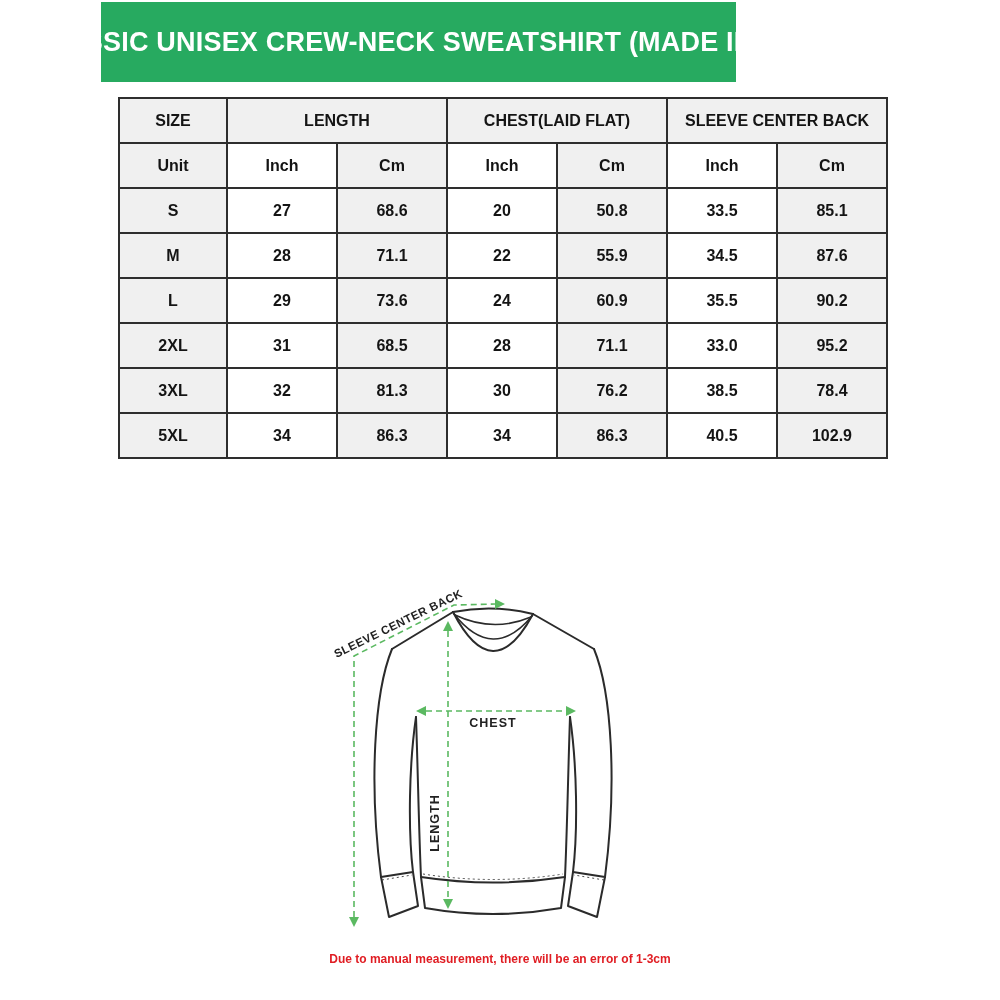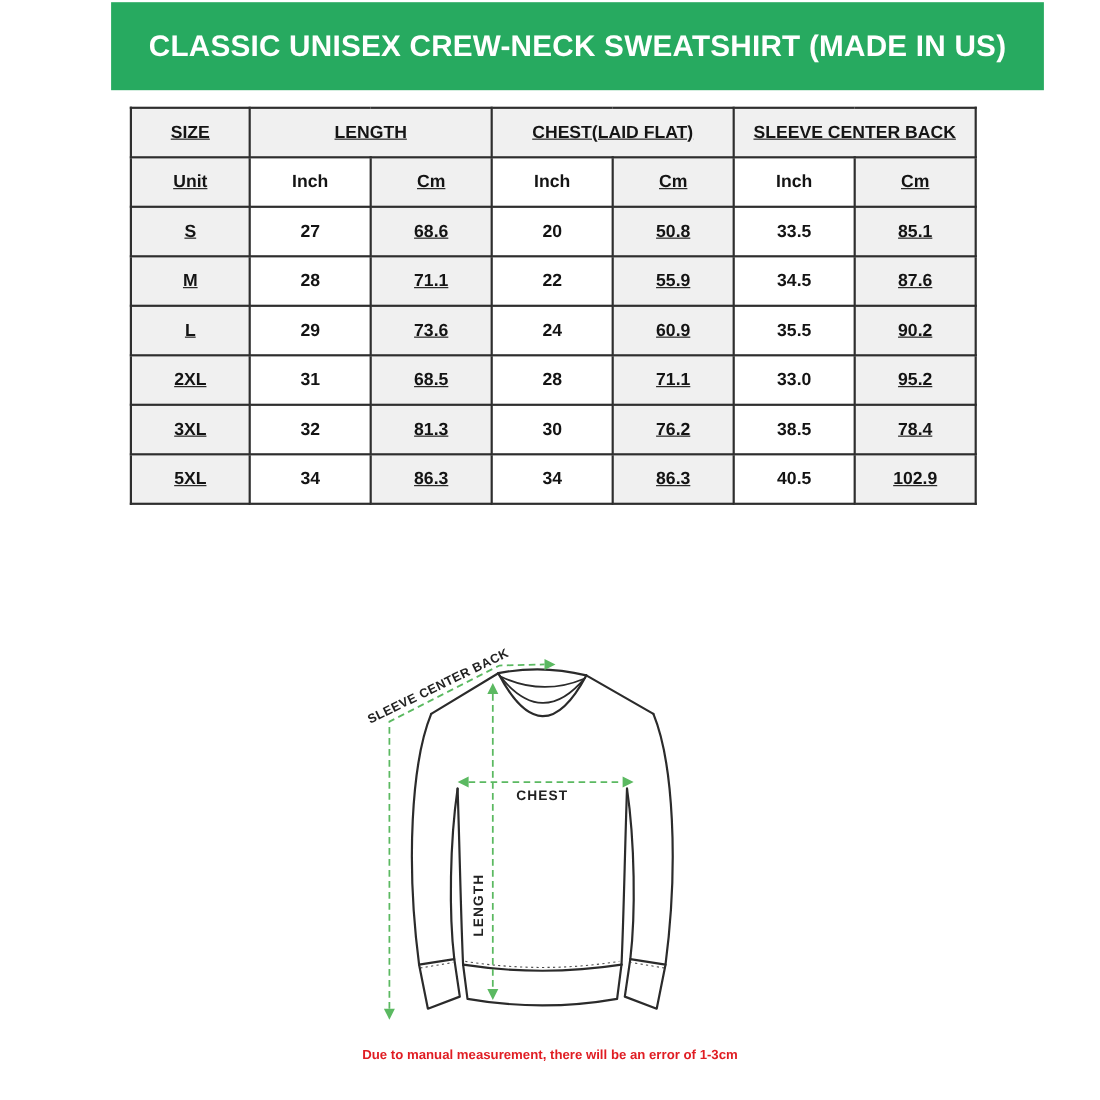--- a/index.html
+++ b/index.html
@@ -4,41 +4,41 @@
 <style>
   * { margin:0; padding:0; box-sizing:border-box; }
   html,body { width:1000px; height:1000px; }
   body {
     position:relative;
     background:#ffffff;
     font-family:"Liberation Sans", sans-serif;
     overflow:hidden;
   }
   .banner {
-    position:absolute; left:101px; top:2px; width:848px; height:80px;
+    position:absolute; left:101px; top:2px; width:635px; height:80px;
     background:#27aa60;
     display:flex; align-items:center; justify-content:center;
   }
   .banner-title {
     color:#ffffff; font-weight:bold; font-size:27px; letter-spacing:0.2px;
     white-space:nowrap;
   }
   table.size-table {
     position:absolute; left:118px; top:97px; width:768px;
     border-collapse:collapse; table-layout:fixed;
   }
   table.size-table td {
     border:2px solid #2e2e2e;
     height:45px;
     text-align:center; vertical-align:middle;
     font-weight:bold; font-size:16px; color:#141414;
     background:#ffffff;
     overflow:hidden; white-space:nowrap;
   }
-  table.size-table td.gray { background:#f0f0f0;text-decoration:underline; }
+  table.size-table td.gray { background:#f0f0f0; }
   .diagram {
     position:absolute; left:312px; top:575px; width:380px; height:380px;
   }
   .diagram svg text {
     font-family:"Liberation Sans", sans-serif;
   }
   .footnote {
     position:absolute; left:0; top:946px; width:1000px; height:26px;
     text-align:center; line-height:26px;
     font-weight:bold; font-size:12px; color:#e01d23;

